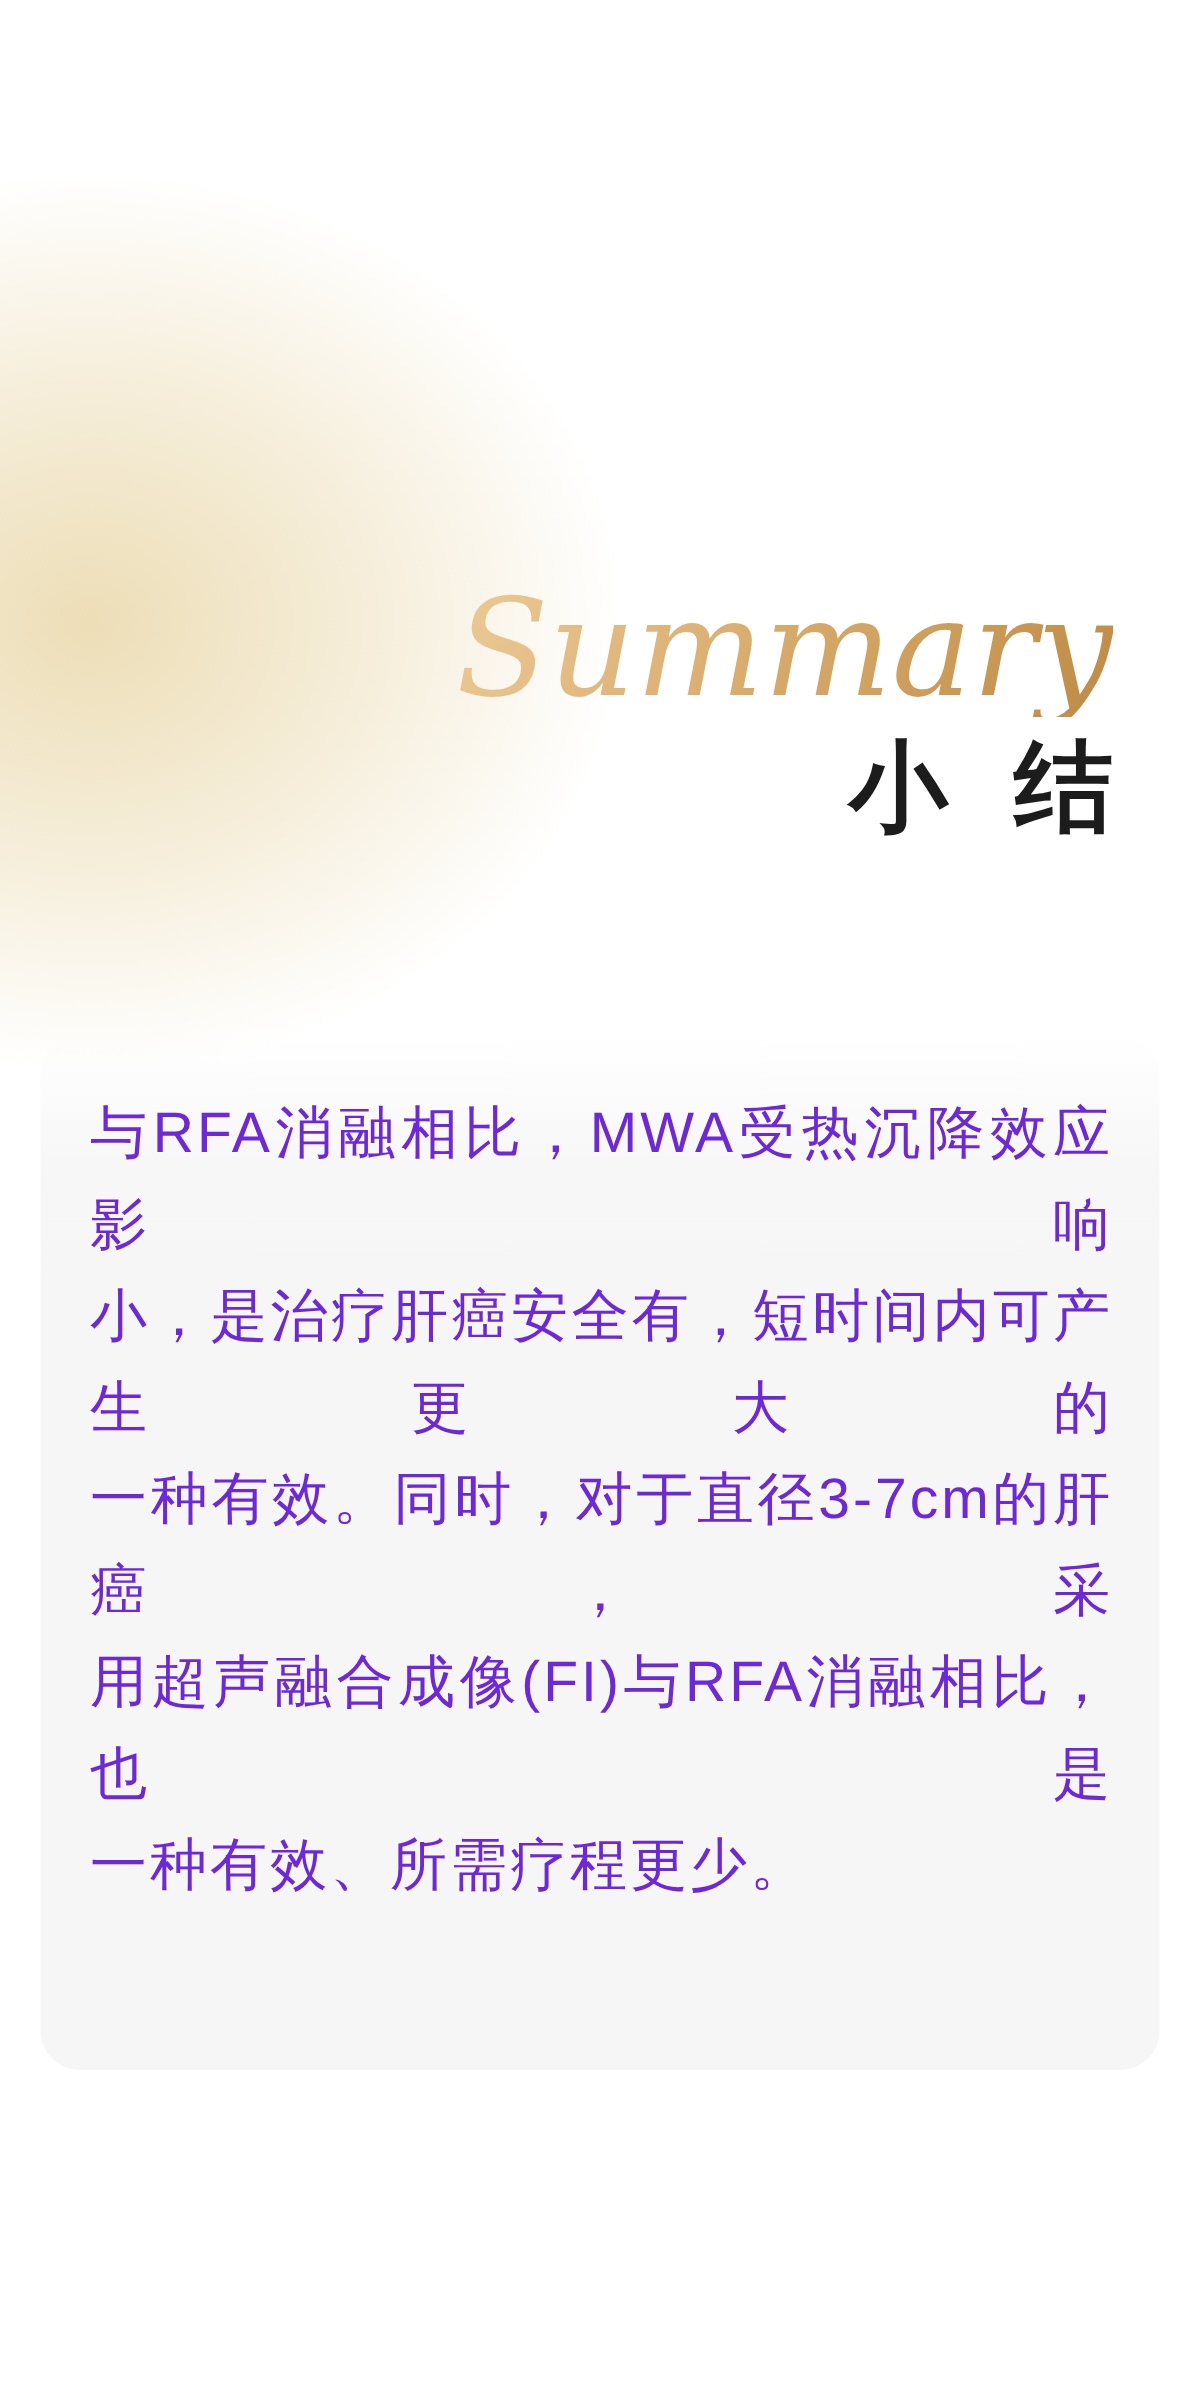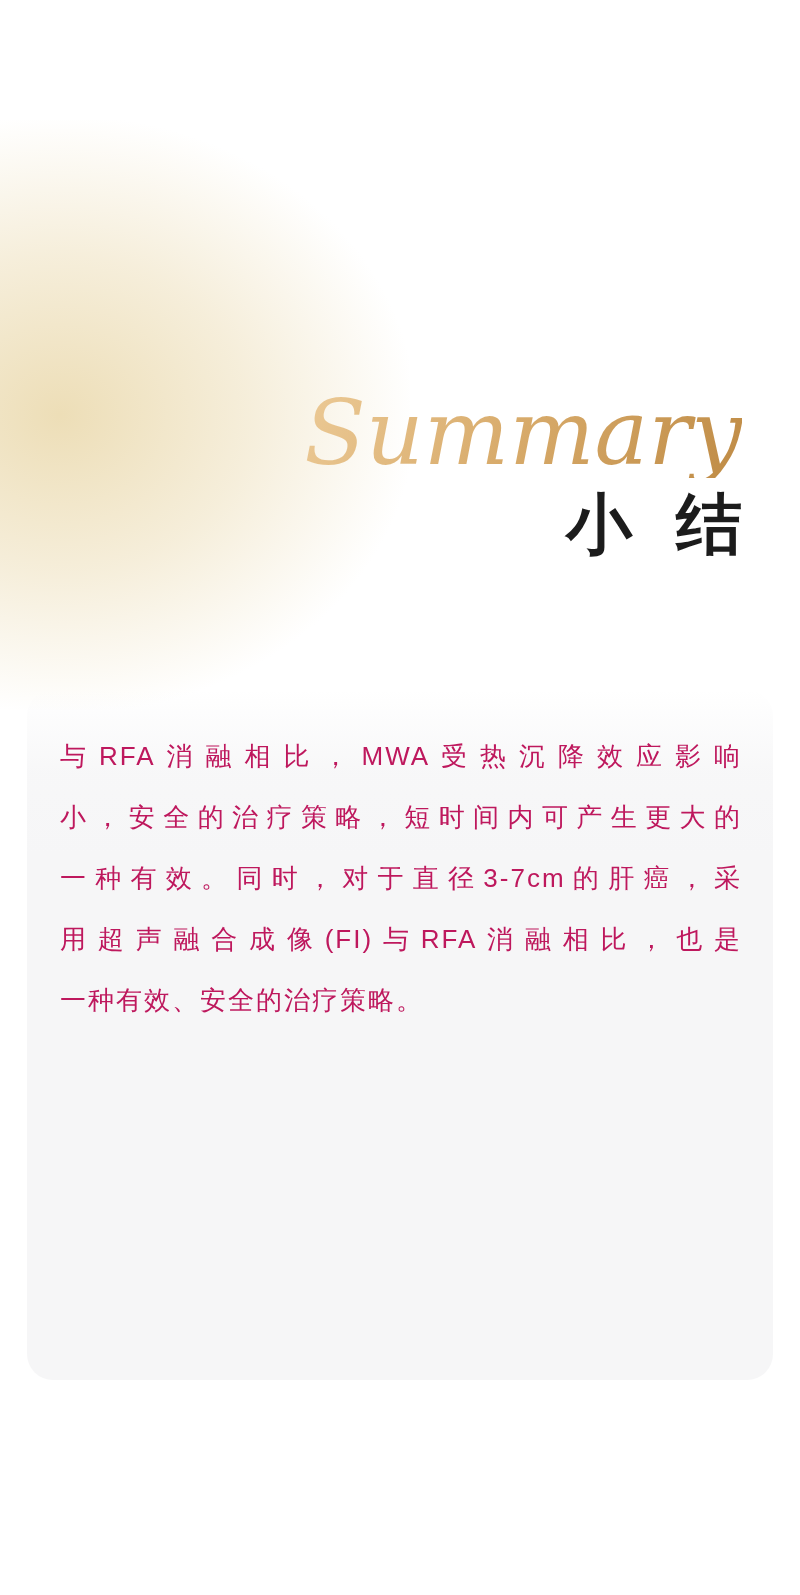--- a/index.html
+++ b/index.html
@@ -69,22 +69,22 @@
     background: linear-gradient(180deg,
       rgba(246, 246, 247, 0) 0%,
       rgba(246, 246, 247, 0.85) 12%,
       #f6f6f7 24%);
   }
   .body-text {
     position: absolute;
     left: 60px;
     top: 726px;
     width: 682px;
-    color: #be185d;
-    font-size: 26px;
+    color: #6d28d9;
+    font-size: 38px;
     letter-spacing: 2px;
   }
   .body-line {
     line-height: 61px;
     white-space: nowrap;
   }
   .body-line.justified {
     white-space: normal;
     text-align: justify;
     text-align-last: justify;
@@ -100,19 +100,19 @@
 
   <div class="content-card"></div>
 
   <div class="header">
     <div class="summary-script">Summary</div>
     <div class="title-cn">小 结</div>
   </div>
 
   <div class="body-text">
     <div class="body-line justified">与RFA消融相比，MWA受热沉降效应影响</div>
-    <div class="body-line justified">小，安全的治疗策略，短时间内可产生更大的</div>
+    <div class="body-line justified">小，是治疗肝癌安全有，短时间内可产生更大的</div>
     <div class="body-line justified">一种有效。同时，对于直径3-7cm的肝癌，采</div>
     <div class="body-line justified">用超声融合成像(FI)与RFA消融相比，也是</div>
-    <div class="body-line">一种有效、安全的治疗策略。</div>
+    <div class="body-line">一种有效、所需疗程更少。</div>
   </div>
 
 </div>
 
 </body></html>

